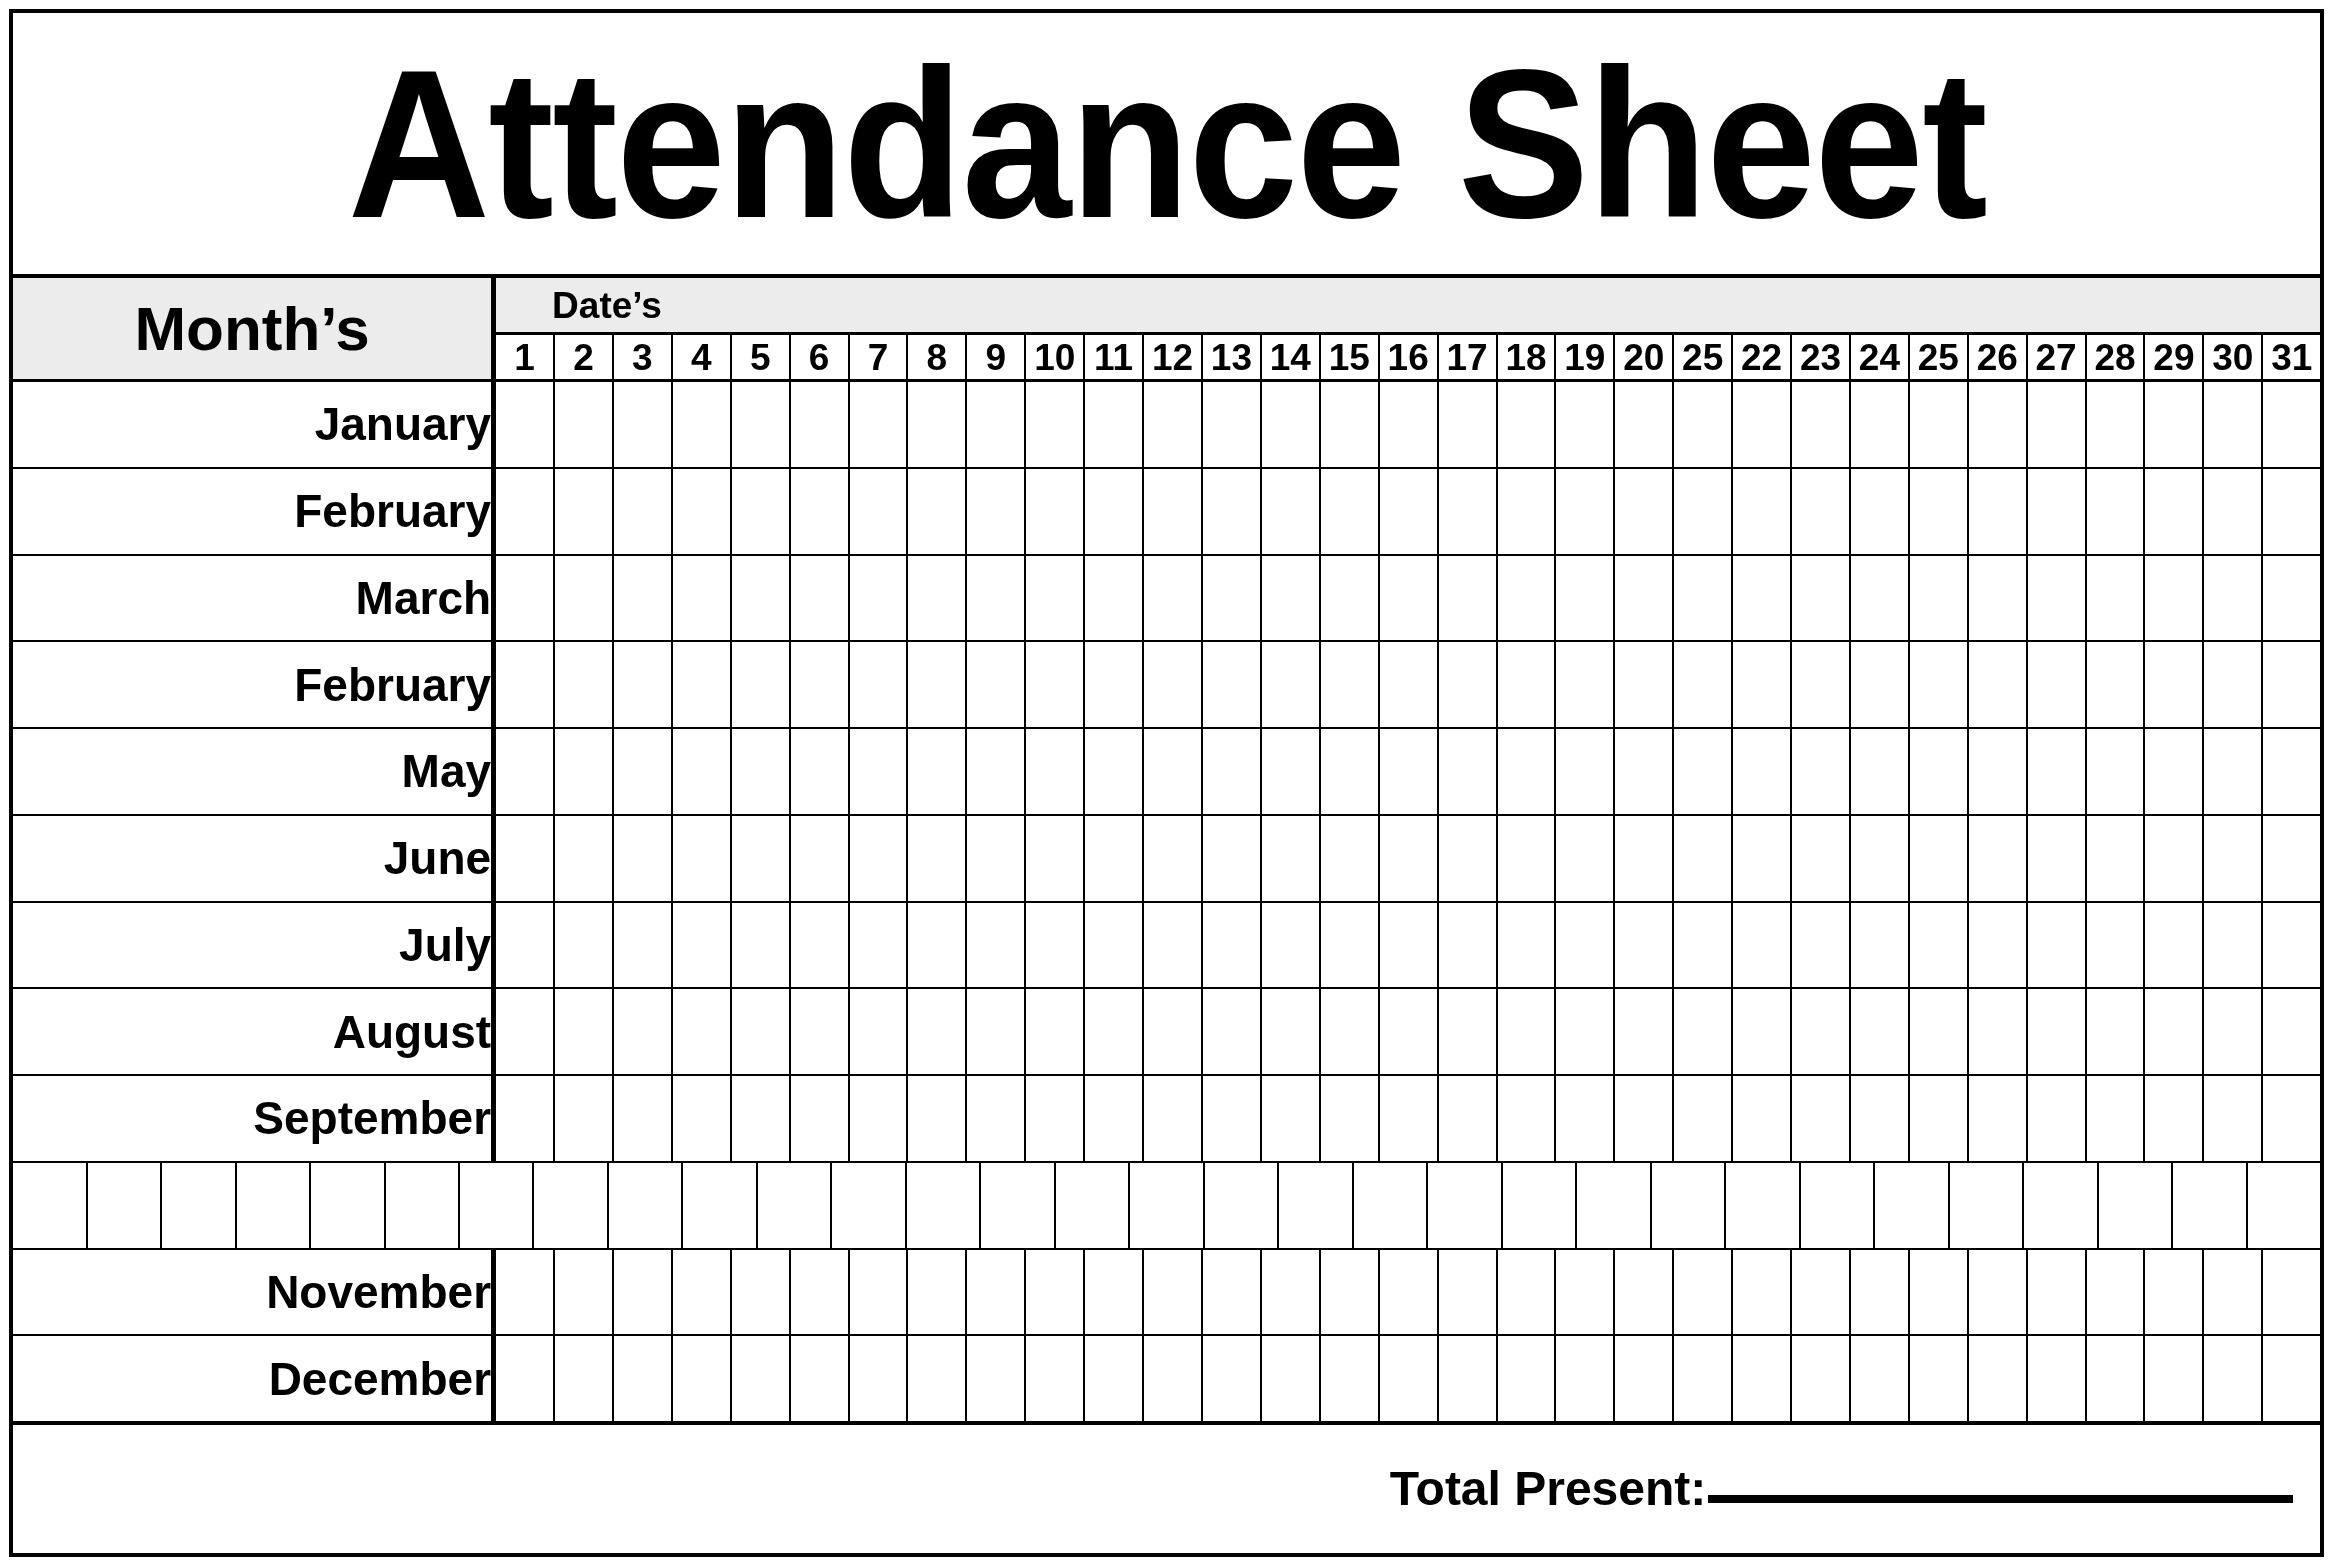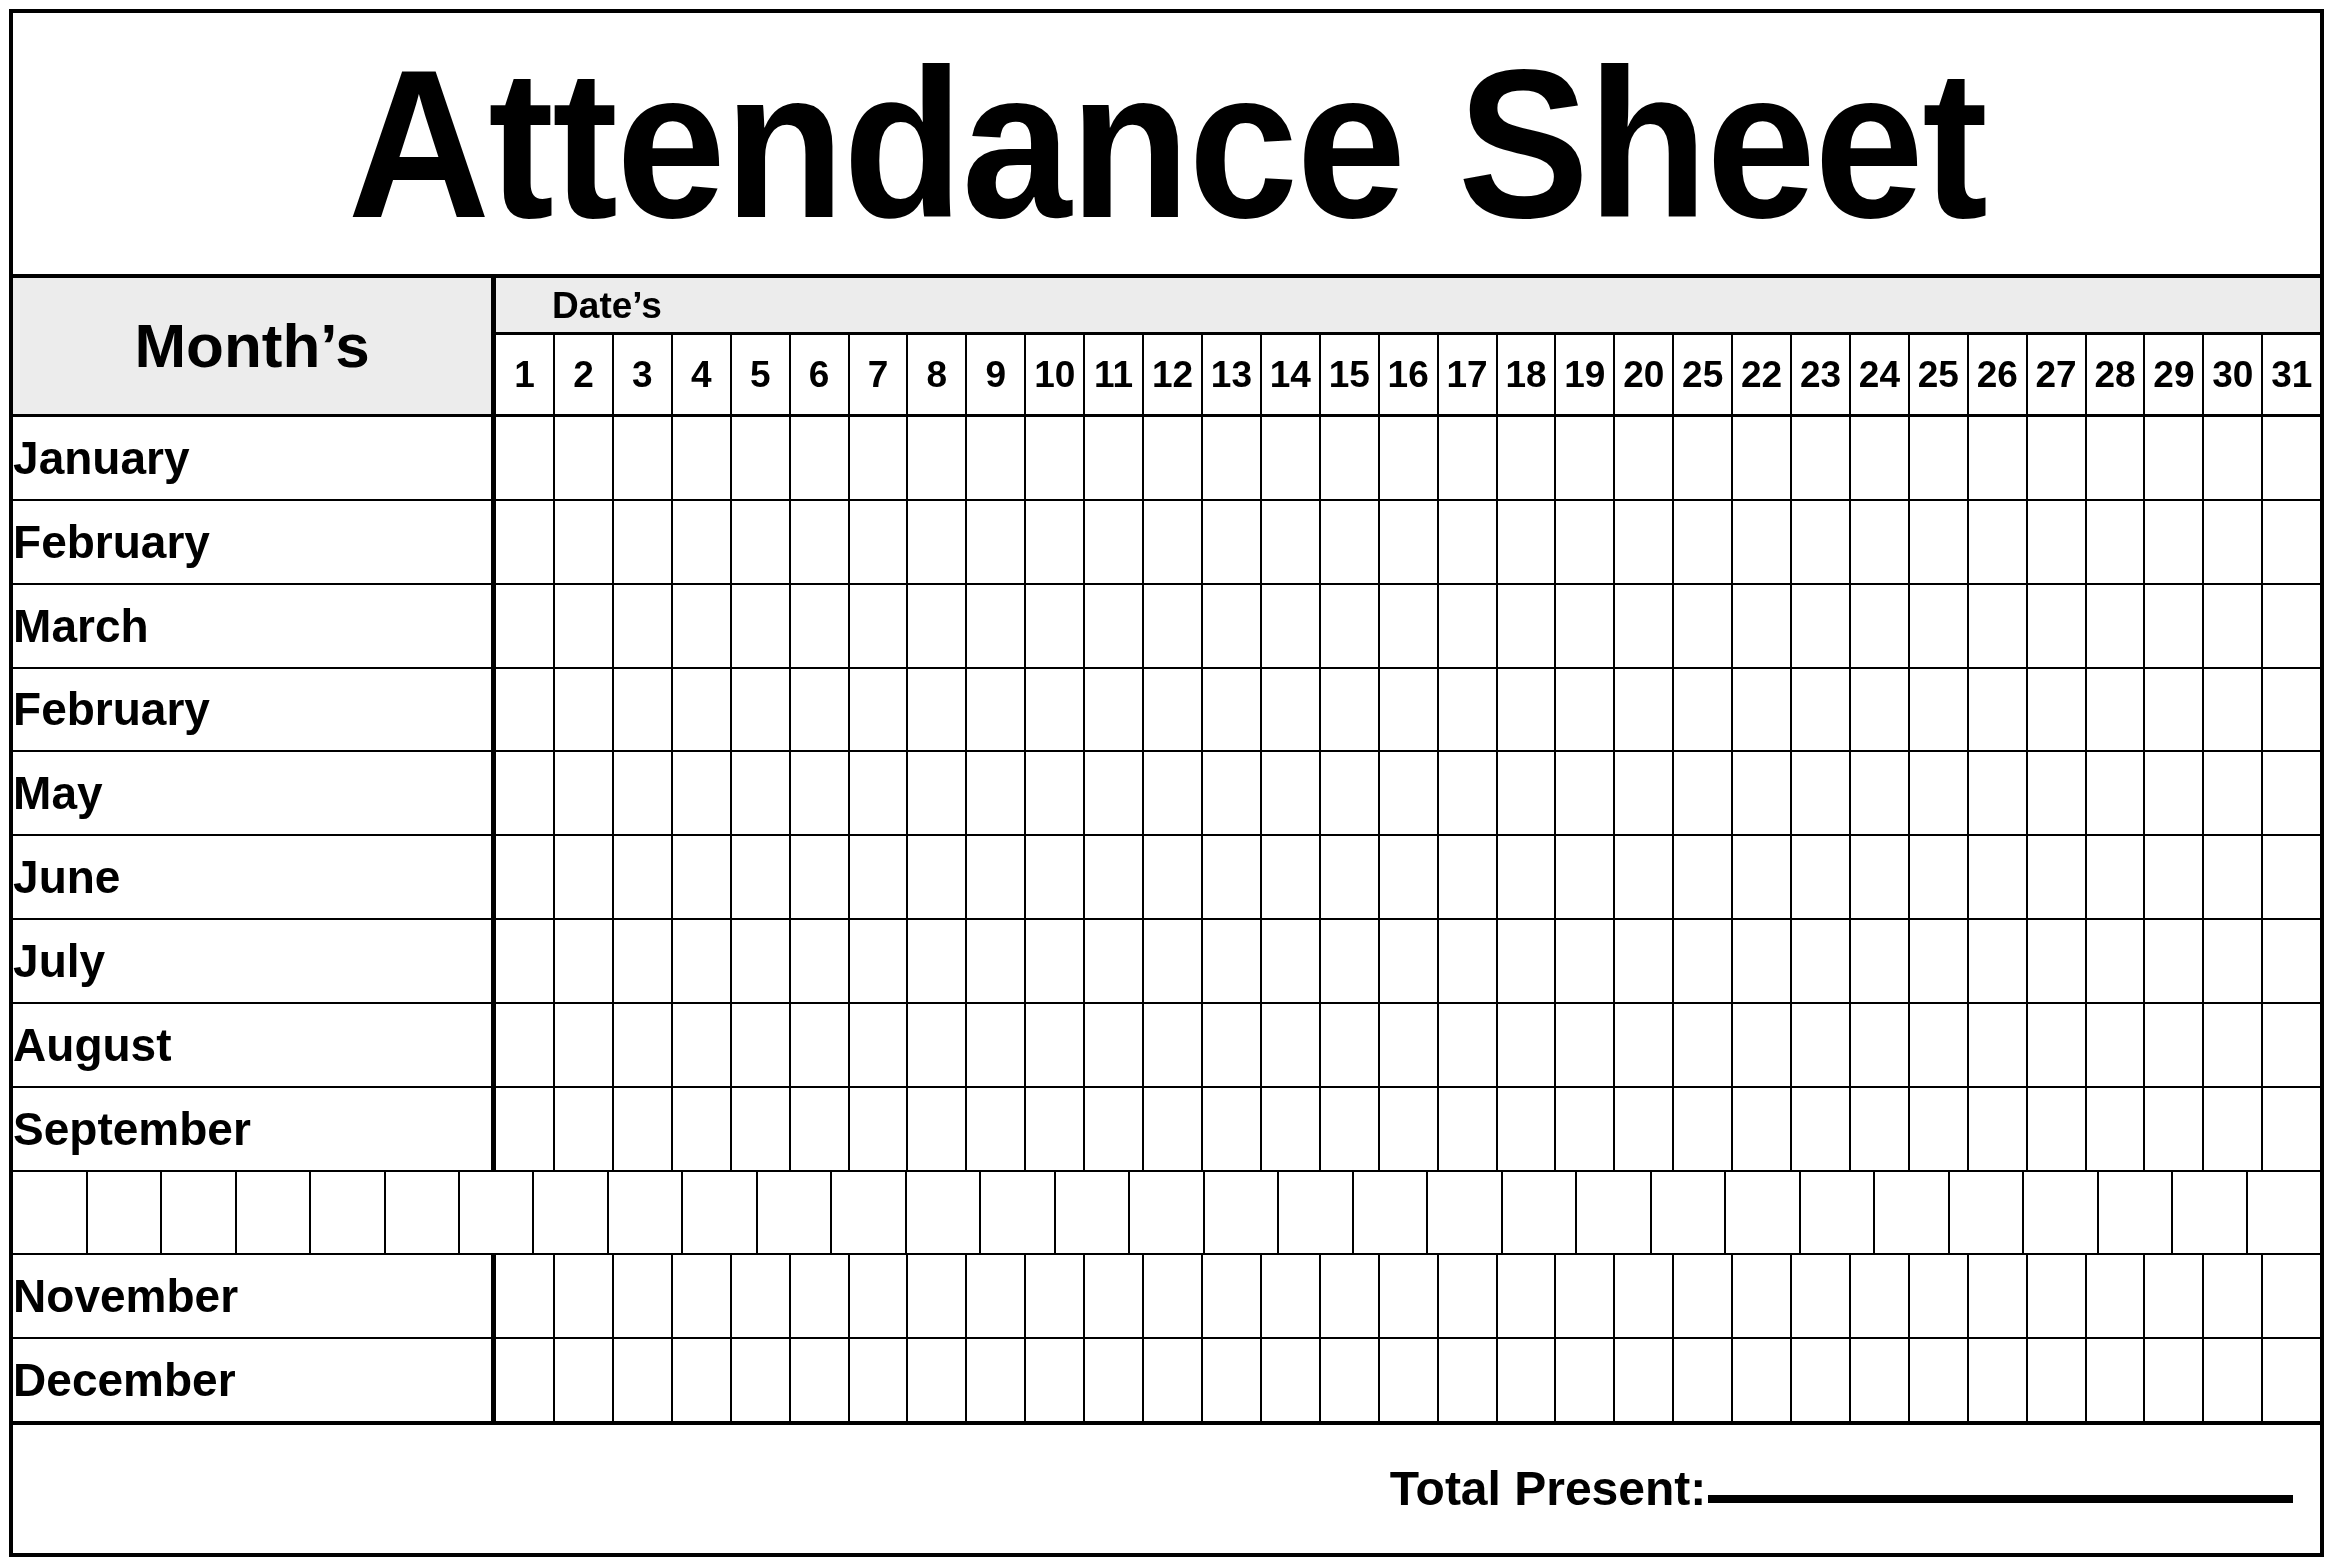--- a/index.html
+++ b/index.html
@@ -45,21 +45,21 @@
     line-height: 0.95;
     letter-spacing: -1.8px;
     color: #000000;
     transform: scaleX(0.93);
     transform-origin: center center;
     white-space: nowrap;
   }
 
   
   .header-row {
-    height: 139px;
+    height: 104px;
     flex: 0 0 auto;
     display: flex;
     box-sizing: border-box;
     border-bottom: 3.7px solid #000000;
   }
   .months-head {
     width: 483px;
     flex: 0 0 483px;
     box-sizing: border-box;
     border-right: 5.5px solid #000000;
@@ -135,22 +135,23 @@
     min-height: 0;
   }
   .mrow:last-child { border-bottom: none; }
   .mname {
     width: 483px;
     flex: 0 0 483px;
     box-sizing: border-box;
     border-right: 5.5px solid #000000;
     display: flex;
     align-items: center;
-    justify-content: flex-start;
+    justify-content: flex-end;
     background: #ffffff;
+    padding-left: 8px;
   }
   .mname-text {
     font-size: 46px;
     font-weight: bold;
     color: #000000;
     line-height: 1;
     white-space: nowrap;
   }
   .mcells {
     flex: 1 1 auto;

